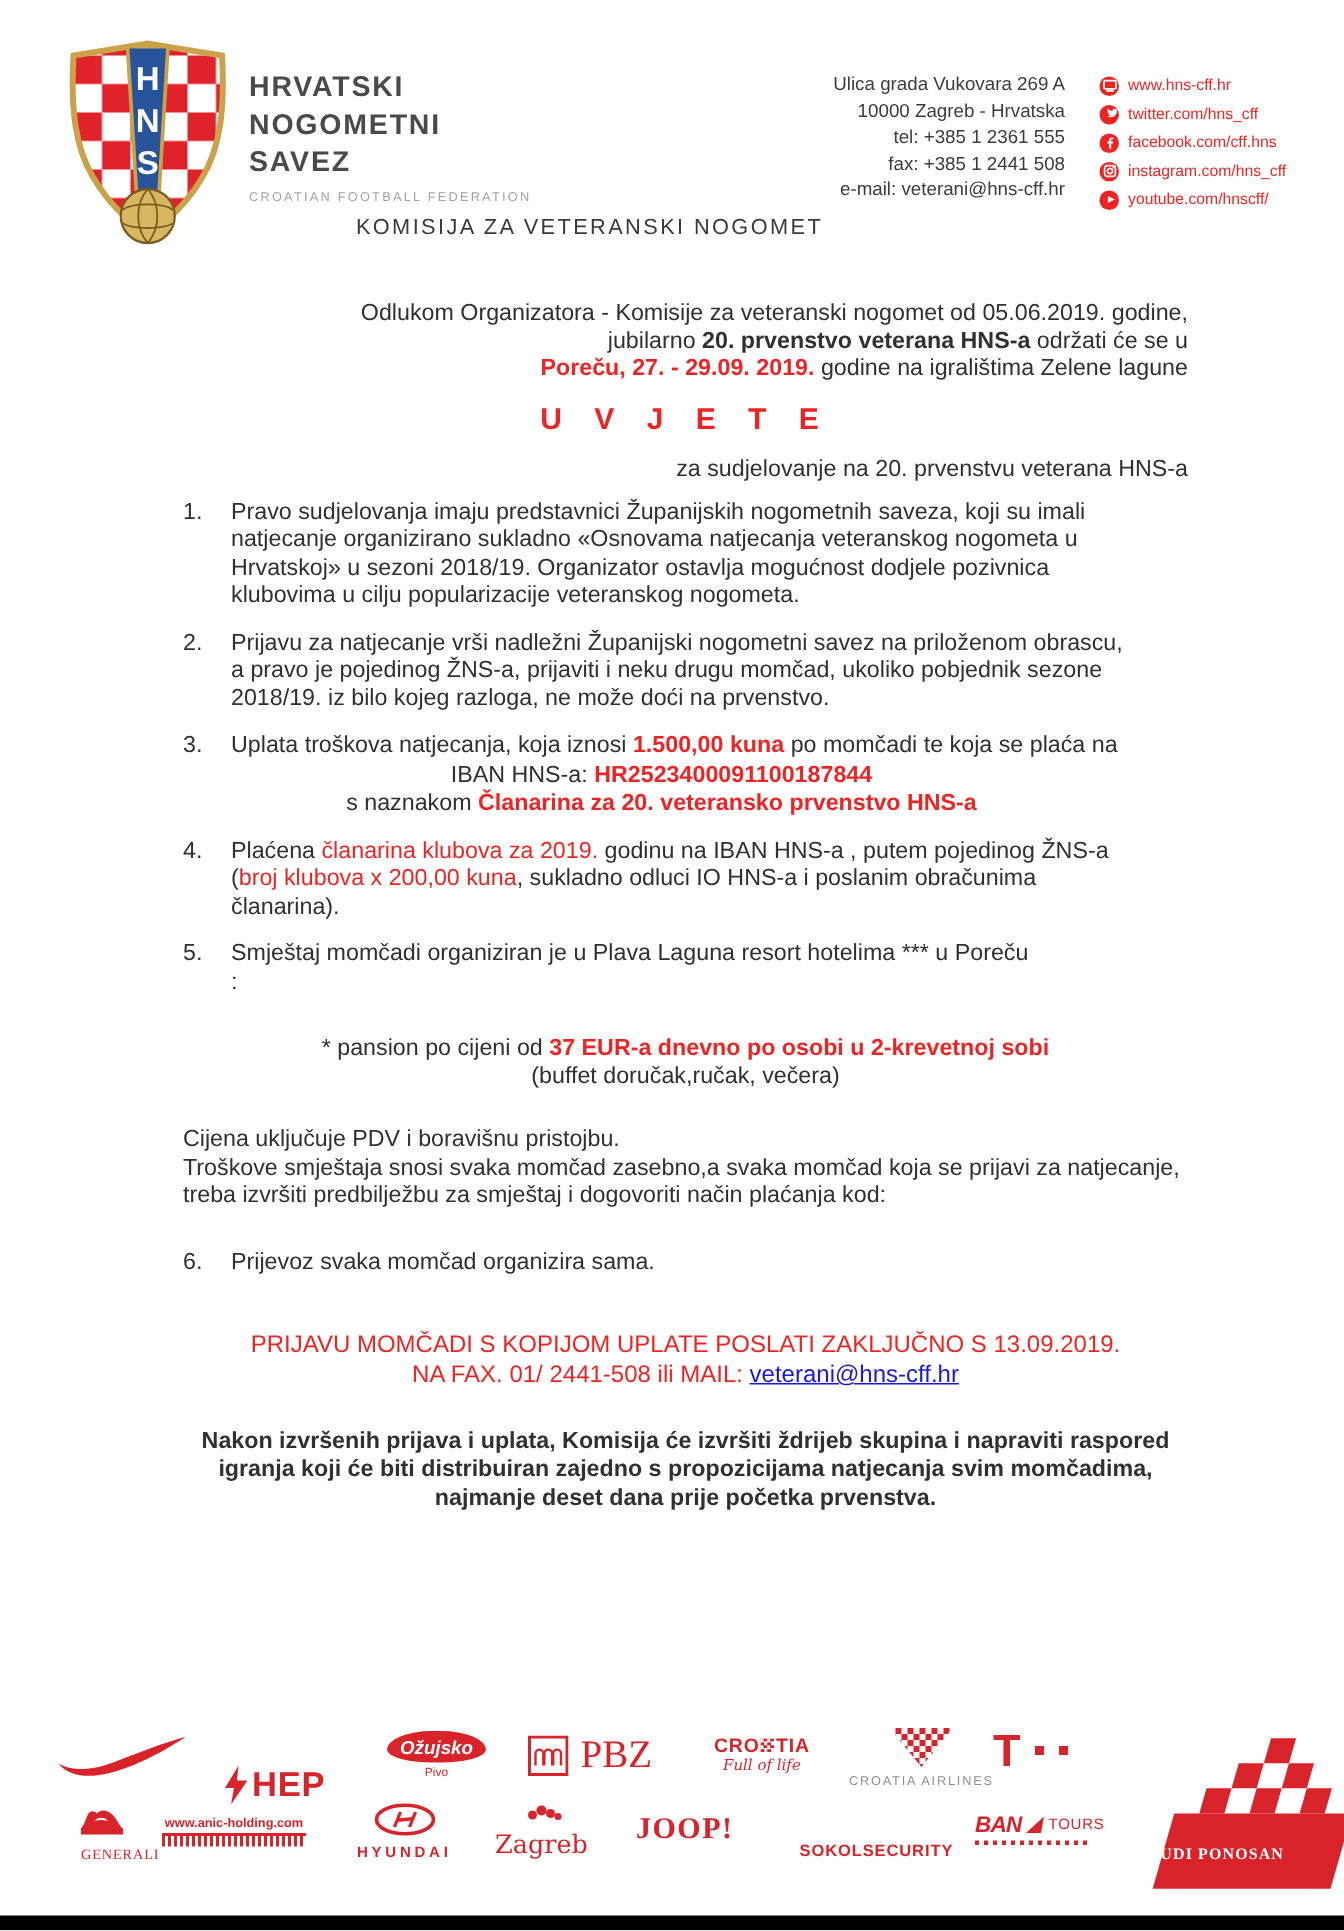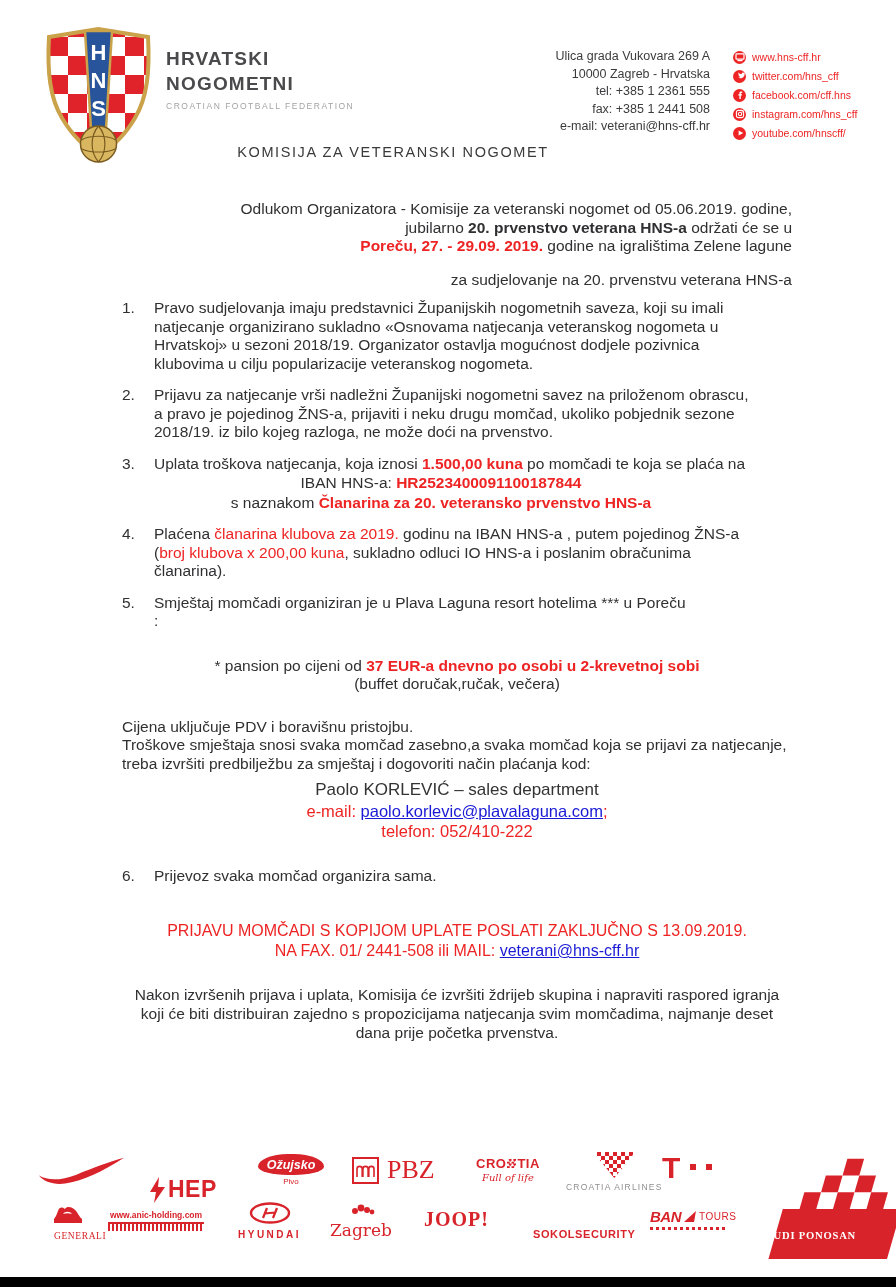--- a/index.html
+++ b/index.html
@@ -40,21 +40,21 @@
   .itext{width:606px;}
   .centerline{text-align:center;margin-left:-32px;margin-top:1px;}
   .pansion{margin-top:26px;text-align:center;}
   .cijena{margin:24px 0 0 0;}
   .person{margin-top:8px;text-align:center;}
   .person-name{font-size:17px;color:#333;}
   .person-line{font-size:16.5px;margin-top:2px;}
   .red{color:var(--red);}
   .item6{margin-top:26px;margin-bottom:0;}
   .deadline{margin-top:36px;text-align:center;color:var(--red);font-size:16px;line-height:20px;}
-  .closing{margin:24px 0 0 0;text-align:center;font-weight:400;font-size:15.5px;line-height:19px;}
+  .closing{margin:24px 0 0 0;text-align:center;font-weight:700;font-size:15.5px;line-height:19px;}
   
   .sg-p{}
   .sg-b{font-weight:700;}
   .sg-r{color:var(--red);}
   .sg-rb{color:var(--red);font-weight:700;}
   .sg-l{color:var(--link);text-decoration:underline;cursor:pointer;}
   
   footer{position:absolute;left:0;top:1140px;width:896px;height:147px;}
   .logo{position:absolute;color:var(--logo-red);text-align:center;}
   .hep-row{display:flex;align-items:center;gap:2px;}
@@ -115,20 +115,21 @@
       <text x="62.5" y="36" text-anchor="middle" font-family="Liberation Sans, sans-serif" font-size="22" font-weight="700" fill="#fff">H</text>
       <text x="62.5" y="64" text-anchor="middle" font-family="Liberation Sans, sans-serif" font-size="22" font-weight="700" fill="#fff">N</text>
       <text x="62.5" y="92" text-anchor="middle" font-family="Liberation Sans, sans-serif" font-size="22" font-weight="700" fill="#fff">S</text>
       <circle cx="62.5" cy="120" r="18" fill="#d9b760" stroke="#7a5c20" stroke-width="1.5"></circle>
       <path d="M62.5 102 C54 112 54 128 62.5 138 M62.5 102 C71 112 71 128 62.5 138 M45.5 116 C52 111 73 111 79.5 116 M46 125 C53 129 72 129 79 125" fill="none" stroke="#7a5c20" stroke-width="1.2"></path>
     </svg>
 
     <div class="brand">
       <div class="brand-line">HRVATSKI</div>
       <div class="brand-line">NOGOMETNI</div>
+      <div class="brand-line">SAVEZ</div>
       <div class="brand-sub">CROATIAN FOOTBALL FEDERATION</div>
     </div>
 
     <div class="contact">
       <div>Ulica grada Vukovara 269 A</div>
       <div>10000 Zagreb - Hrvatska</div>
       <div>tel: +385 1 2361 555</div>
       <div>fax: +385 1 2441 508</div>
       <div>e-mail: veterani@hns-cff.hr</div>
     </div>
@@ -177,20 +178,21 @@
         </span>
         <span>youtube.com/hnscff/</span>
       </li>
     </ul>
 
     <div class="department">KOMISIJA ZA VETERANSKI NOGOMET</div>
   </header>
 
   <main>
     <p class="intro center"><span class="sg-p">Odlukom Organizatora -  Komisije za veteranski nogomet od 05.06.2019. godine,</span><br><span class="sg-p">jubilarno </span><span class="sg-b">20. prvenstvo veterana HNS-a</span><span class="sg-p"> održati će se u</span><br><span class="sg-rb">Poreču, 27. - 29.09. 2019.</span><span class="sg-p"> godine na igralištima Zelene lagune</span></p>
+    <div class="uvjete">U V J E T E</div>
     <p class="subtitle center">za sudjelovanje na 20. prvenstvu veterana HNS-a</p>
 
     <div class="olist">
       <div class="oitem">
         <span class="num">1.</span>
         <div class="itext"><span class="sg-p">Pravo sudjelovanja imaju predstavnici Županijskih nogometnih saveza, koji su imali natjecanje organizirano sukladno «Osnovama natjecanja veteranskog nogometa u Hrvatskoj» u sezoni 2018/19. Organizator ostavlja mogućnost dodjele pozivnica klubovima u cilju popularizacije veteranskog nogometa.</span></div>
       </div>
       <div class="oitem">
         <span class="num">2.</span>
         <div class="itext"><span class="sg-p">Prijavu za natjecanje vrši nadležni Županijski nogometni savez na priloženom obrascu, a pravo je pojedinog ŽNS-a, prijaviti i neku drugu momčad, ukoliko pobjednik sezone 2018/19. iz bilo kojeg razloga, ne može doći na prvenstvo.</span></div>
@@ -213,25 +215,20 @@
       </div>
     </div>
 
     <div class="pansion">
       <div><span class="sg-p">*    pansion po cijeni od </span><span class="sg-rb">37 EUR-a dnevno po osobi u 2-krevetnoj sobi</span></div>
       <div>(buffet doručak,ručak, večera)</div>
     </div>
 
     <p class="cijena"><span class="sg-p">Cijena uključuje PDV i boravišnu pristojbu.</span><br><span class="sg-p">Troškove smještaja snosi svaka momčad zasebno,a svaka momčad koja se prijavi za natjecanje, treba  izvršiti predbilježbu za smještaj i dogovoriti način plaćanja kod:</span></p>
 
-    <div class="person">
-      <div class="person-name">Paolo KORLEVIĆ – sales department</div>
-      <div class="person-line"><span class="sg-r">e-mail: </span><a class="sg-l" href="#">paolo.korlevic@plavalaguna.com</a><span class="sg-r">;</span></div>
-      <div class="person-line red">telefon: 052/410-222</div>
-    </div>
 
     <div class="oitem item6">
       <span class="num">6.</span>
       <div class="itext"><span class="sg-p">Prijevoz svaka momčad organizira sama.</span></div>
     </div>
 
     <div class="deadline"><span class="sg-r">PRIJAVU MOMČADI S KOPIJOM  UPLATE POSLATI ZAKLJUČNO S 13.09.2019.</span><br><span class="sg-r">NA  FAX.  01/ 2441-508 ili  MAIL: </span><a class="sg-l" href="#">veterani@hns-cff.hr</a></div>
 
     <p class="closing">Nakon izvršenih prijava i uplata, Komisija će izvršiti ždrijeb skupina i napraviti raspored igranja koji će biti distribuiran zajedno s propozicijama natjecanja svim momčadima, najmanje deset dana prije početka prvenstva.</p>
   </main>

